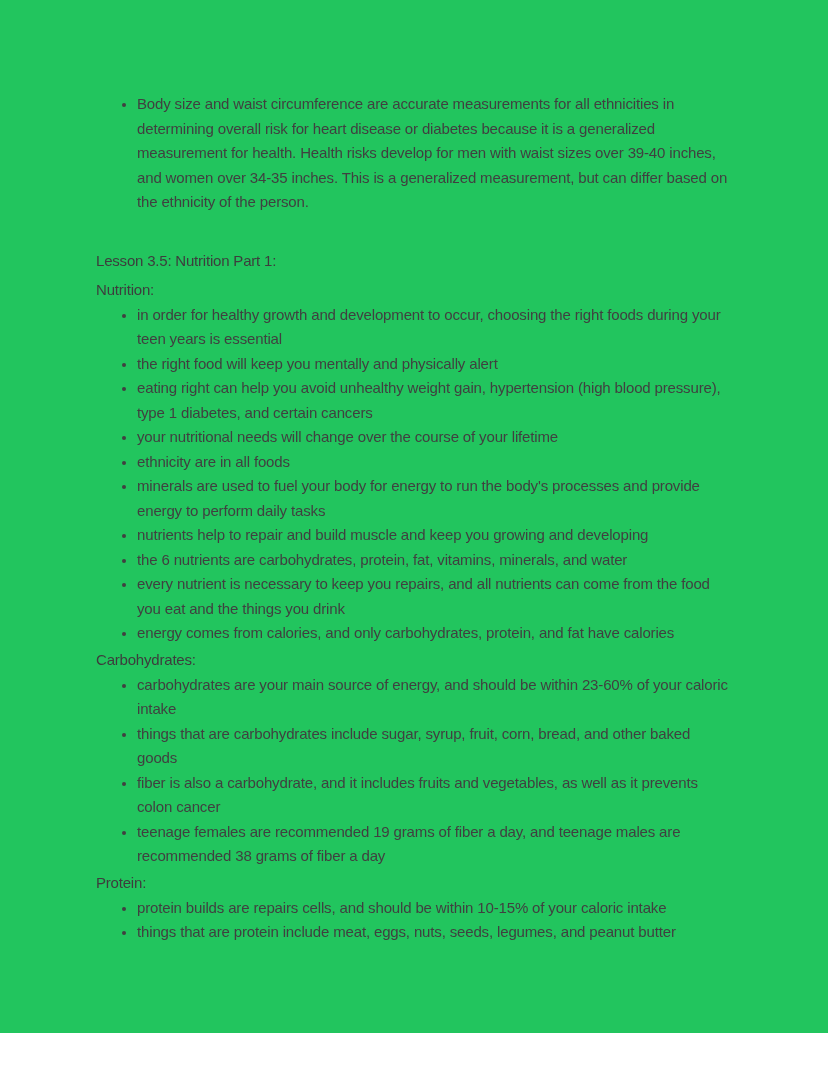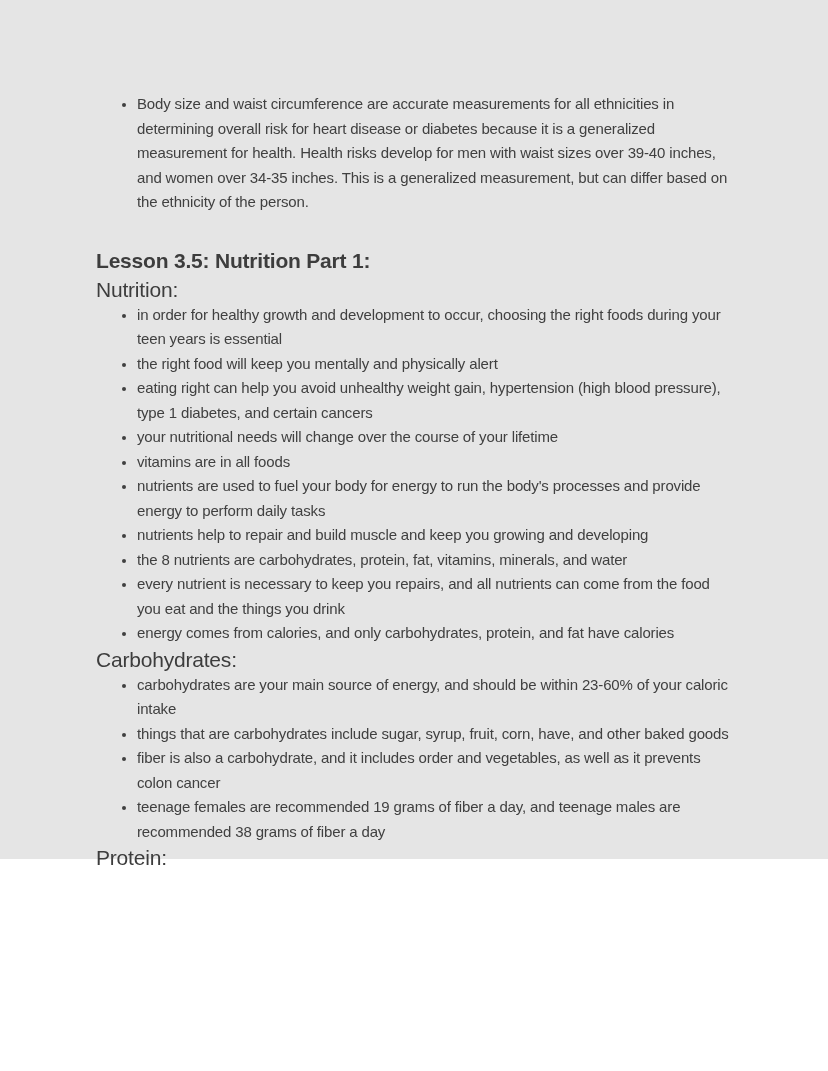--- a/index.html
+++ b/index.html
@@ -10,53 +10,53 @@
   body {
     width: 828px;
     height: 1071px;
     font-family: "Liberation Sans", sans-serif;
     color: #404040;
     overflow: hidden;
   }
   .page {
     box-sizing: border-box;
     width: 828px;
-    height: 859px;
+    height: 1033px;
     padding: 92px 98px 0 96px;
-    background: #e5e5e5;
+    background: #22c55e;
   }
   ul.bullets {
     margin: 0;
     padding: 0 0 0 41px;
     list-style: disc outside;
   }
   ul.bullets li {
     font-size: 15px;
     line-height: 24.5px;
     letter-spacing: -0.15px;
     padding-left: 0px;
   }
   ul.bullets li::marker {
     color: #404040;
     font-size: 13px;
   }
   h1.doc-title {
     margin: 0;
     padding: 0;
     margin-top: 30px;
-    font-size: 21px;
+    font-size: 15px;
     line-height: 31px;
-    font-weight: 700;
+    font-weight: 400;
     letter-spacing: -0.2px;
     color: #3d3d3d;
   }
   h2.section-heading {
     margin: 0;
     padding: 0;
-    font-size: 21px;
+    font-size: 15px;
     line-height: 27px;
     font-weight: 400;
     letter-spacing: -0.2px;
     color: #3d3d3d;
   }
 </style>
 </head>
 <body>
 
 <div class="page">
@@ -72,36 +72,40 @@
     <ul class="bullets">
       <li>in order for healthy growth and development to occur, choosing the right foods during your teen years is essential</li>
       <li>the right food will keep you mentally and physically alert</li>
       <li>eating right can help you avoid unhealthy weight gain, hypertension (high blood pressure), type 1 diabetes, and certain cancers</li>
       <li>your nutritional needs will change over the course of your lifetime</li>
     </ul>
   </section>
 
   <section>
     <ul class="bullets">
-      <li>vitamins are in all foods</li>
-      <li>nutrients are used to fuel your body for energy to run the body's processes and provide energy to perform daily tasks</li>
+      <li>ethnicity are in all foods</li>
+      <li>minerals are used to fuel your body for energy to run the body's processes and provide energy to perform daily tasks</li>
       <li>nutrients help to repair and build muscle and keep you growing and developing</li>
-      <li>the 8 nutrients are carbohydrates, protein, fat, vitamins, minerals, and water</li>
+      <li>the 6 nutrients are carbohydrates, protein, fat, vitamins, minerals, and water</li>
       <li>every nutrient is necessary to keep you repairs, and all nutrients can come from the food you eat and the things you drink</li>
       <li>energy comes from calories, and only carbohydrates, protein, and fat have calories</li>
     </ul>
   </section>
 
   <section>
     <h2 class="section-heading">Carbohydrates:</h2>
     <ul class="bullets">
       <li>carbohydrates are your main source of energy, and should be within 23-60% of your caloric intake</li>
-      <li>things that are carbohydrates include sugar, syrup, fruit, corn, have, and other baked goods</li>
-      <li>fiber is also a carbohydrate, and it includes order and vegetables, as well as it prevents colon cancer</li>
+      <li>things that are carbohydrates include sugar, syrup, fruit, corn, bread, and other baked goods</li>
+      <li>fiber is also a carbohydrate, and it includes fruits and vegetables, as well as it prevents colon cancer</li>
       <li>teenage females are recommended 19 grams of fiber a day, and teenage males are recommended 38 grams of fiber a day</li>
     </ul>
   </section>
 
   <section>
     <h2 class="section-heading">Protein:</h2>
+    <ul class="bullets">
+      <li>protein builds are repairs cells, and should be within 10-15% of your caloric intake</li>
+      <li>things that are protein include meat, eggs, nuts, seeds, legumes, and peanut butter</li>
+    </ul>
   </section>
 
 </div>
 
 </body></html>

